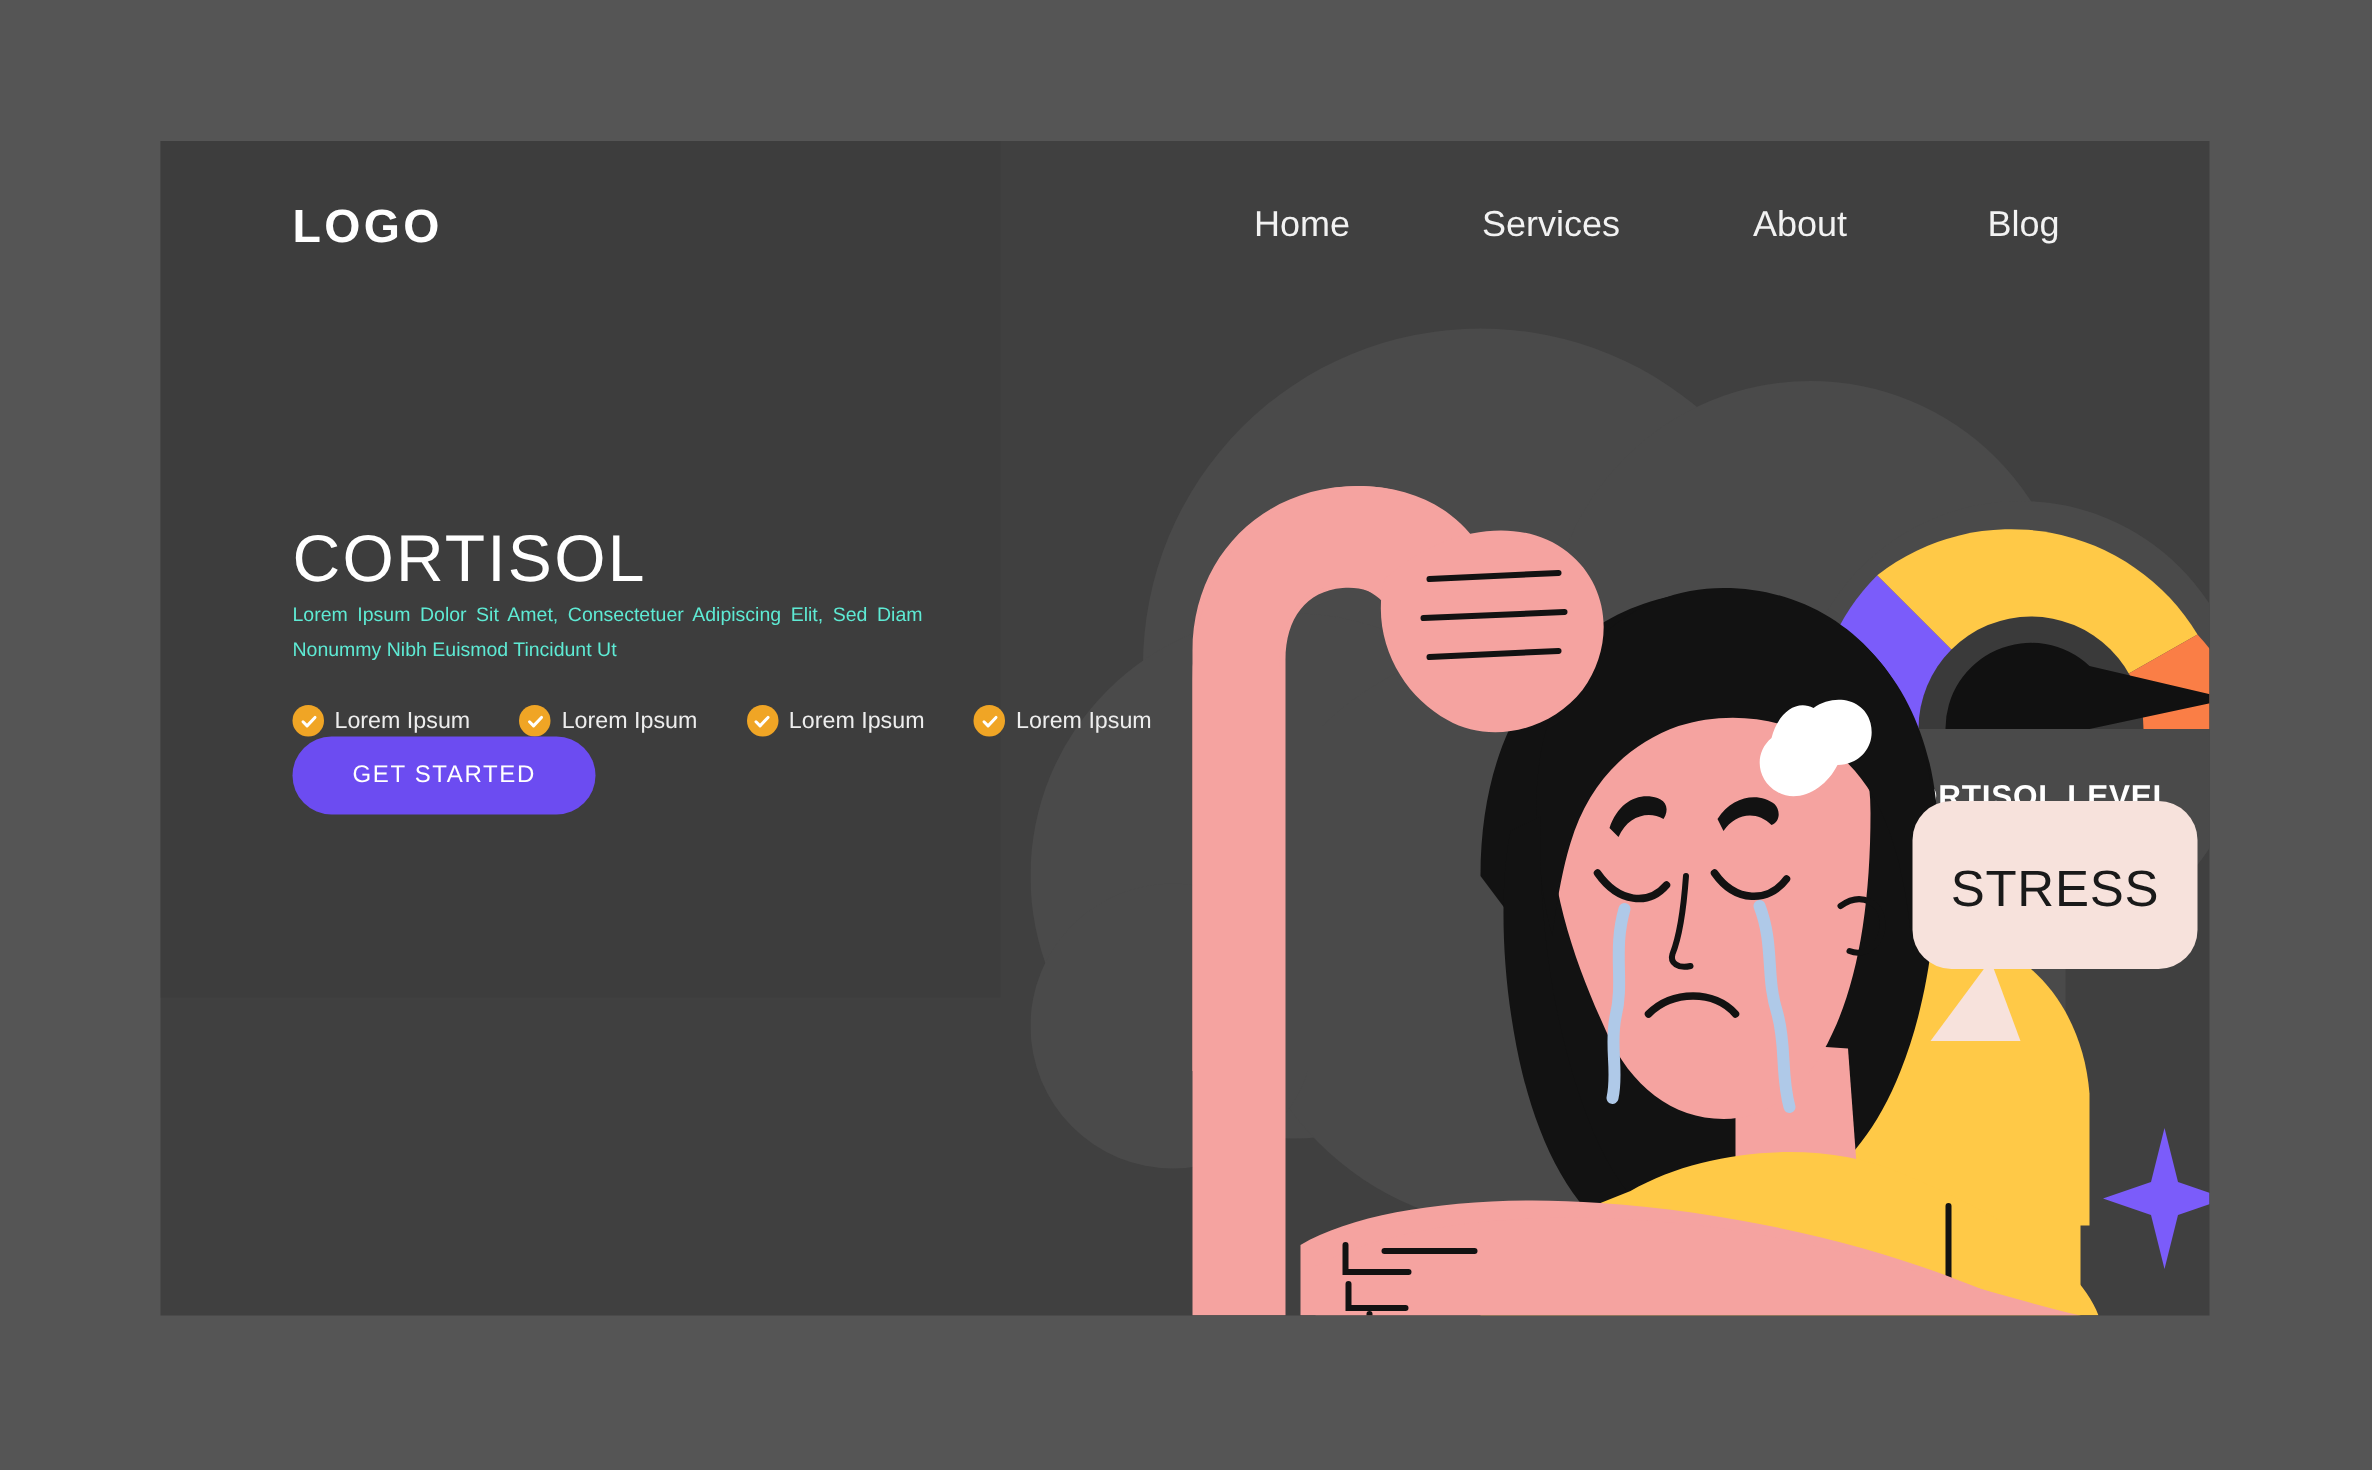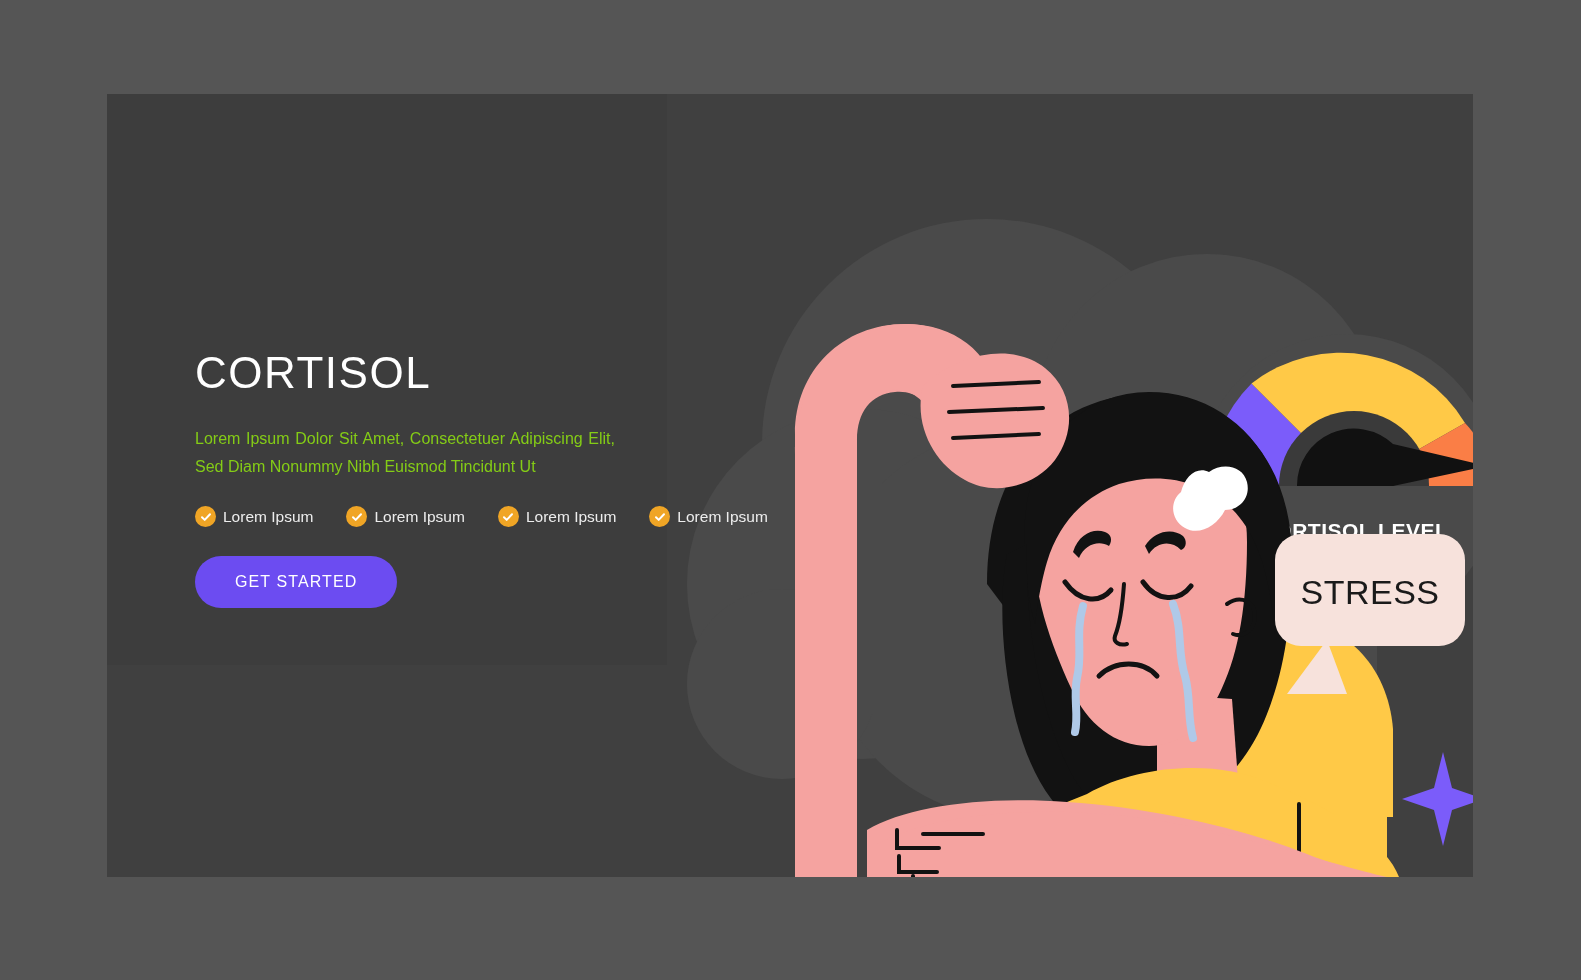--- a/index.html
+++ b/index.html
@@ -84,26 +84,26 @@
     left: 88px;
     top: 255px;
     width: 560px;
     z-index: 30;
   }
   .headline {
     color: #ffffff;
     font-size: 44px;
     font-weight: 400;
     letter-spacing: 1.5px;
-    margin: 0 0 28px 0;
+    margin: 0 0 2px 0;
     line-height: 1.1;
   }
   .subcopy {
-    color: #84cc16;
-    font-size: 16px;
+    color: #5eead4;
+    font-size: 13px;
     line-height: 1.72;
     margin: 0;
     width: 420px;
     text-align: justify;
   }
   .features {
     display: flex;
     margin-top: 26px;
     align-items: flex-end;
   }
@@ -125,21 +125,20 @@
     flex: 0 0 auto;
   }
   .check svg { display: block; }
   .feature-label {
     color: #ededed;
     font-size: 15.5px;
     white-space: nowrap;
   }
   .cta {
     display: inline-block;
-    margin-top: 29px;
     background: #6C4CF1;
     color: #ffffff;
     border: none;
     border-radius: 28px;
     padding: 17px 40px;
     font-size: 16px;
     letter-spacing: 1.1px;
     font-family: "Liberation Sans", sans-serif;
     cursor: pointer;
   }
@@ -157,20 +156,29 @@
 </style>
 </head>
 <body>
 
 <div id="stage">
 
   <div class="page">
 
     <div class="hero-band"></div>
 
+    <div class="header">
+      <div class="logo">LOGO</div>
+      <div class="nav">
+        <a class="nav-item">Home</a>
+        <a class="nav-item">Services</a>
+        <a class="nav-item">About</a>
+        <a class="nav-item">Blog</a>
+      </div>
+    </div>
 
     <div class="illustration">
       <svg width="786" height="723" viewBox="0 0 786 723" xmlns="http://www.w3.org/2000/svg">
 
         <g>
           <circle cx="300" cy="290" r="225" fill="#4a4a4a"></circle>
           <circle cx="520" cy="275" r="175" fill="#4a4a4a"></circle>
           <circle cx="660" cy="330" r="150" fill="#4a4a4a"></circle>
           <circle cx="175" cy="430" r="175" fill="#4a4a4a"></circle>
           <circle cx="330" cy="470" r="195" fill="#4a4a4a"></circle>

